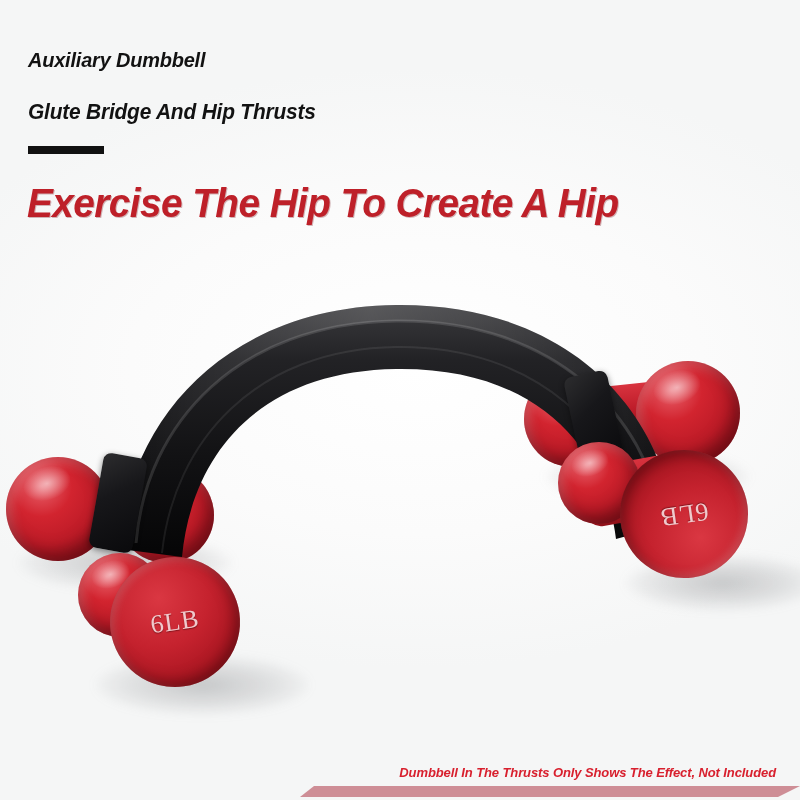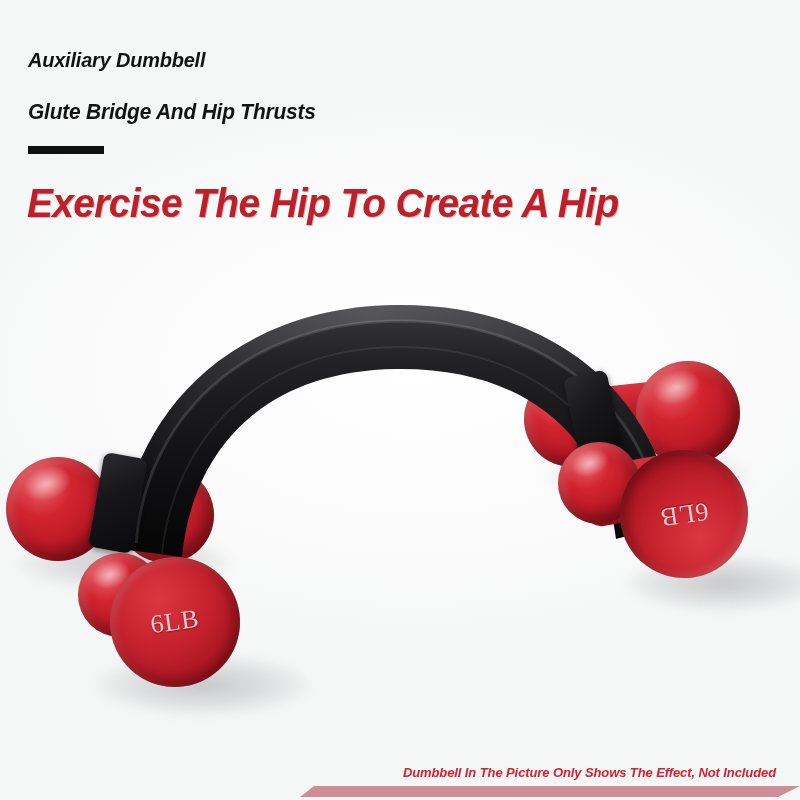--- a/index.html
+++ b/index.html
@@ -198,16 +198,16 @@
       <div class="head" style="left:0px;top:12px;width:82px;height:82px;">
         <div class="gloss"></div>
       </div>
       <div class="face" style="left:62px;top:20px;width:128px;height:128px;transform:rotate(172deg);">
         <span class="lbl">6LB</span>
       </div>
     </div>
 
   </div>
 
-  <div class="disclaimer">Dumbbell In The Picture Only Shows The Effect, Not Included</div>
+  <div class="disclaimer">Dumbbell In The Thrusts Only Shows The Effect, Not Included</div>
   <div class="banner"></div>
 
 </div>
 
 </body></html>

